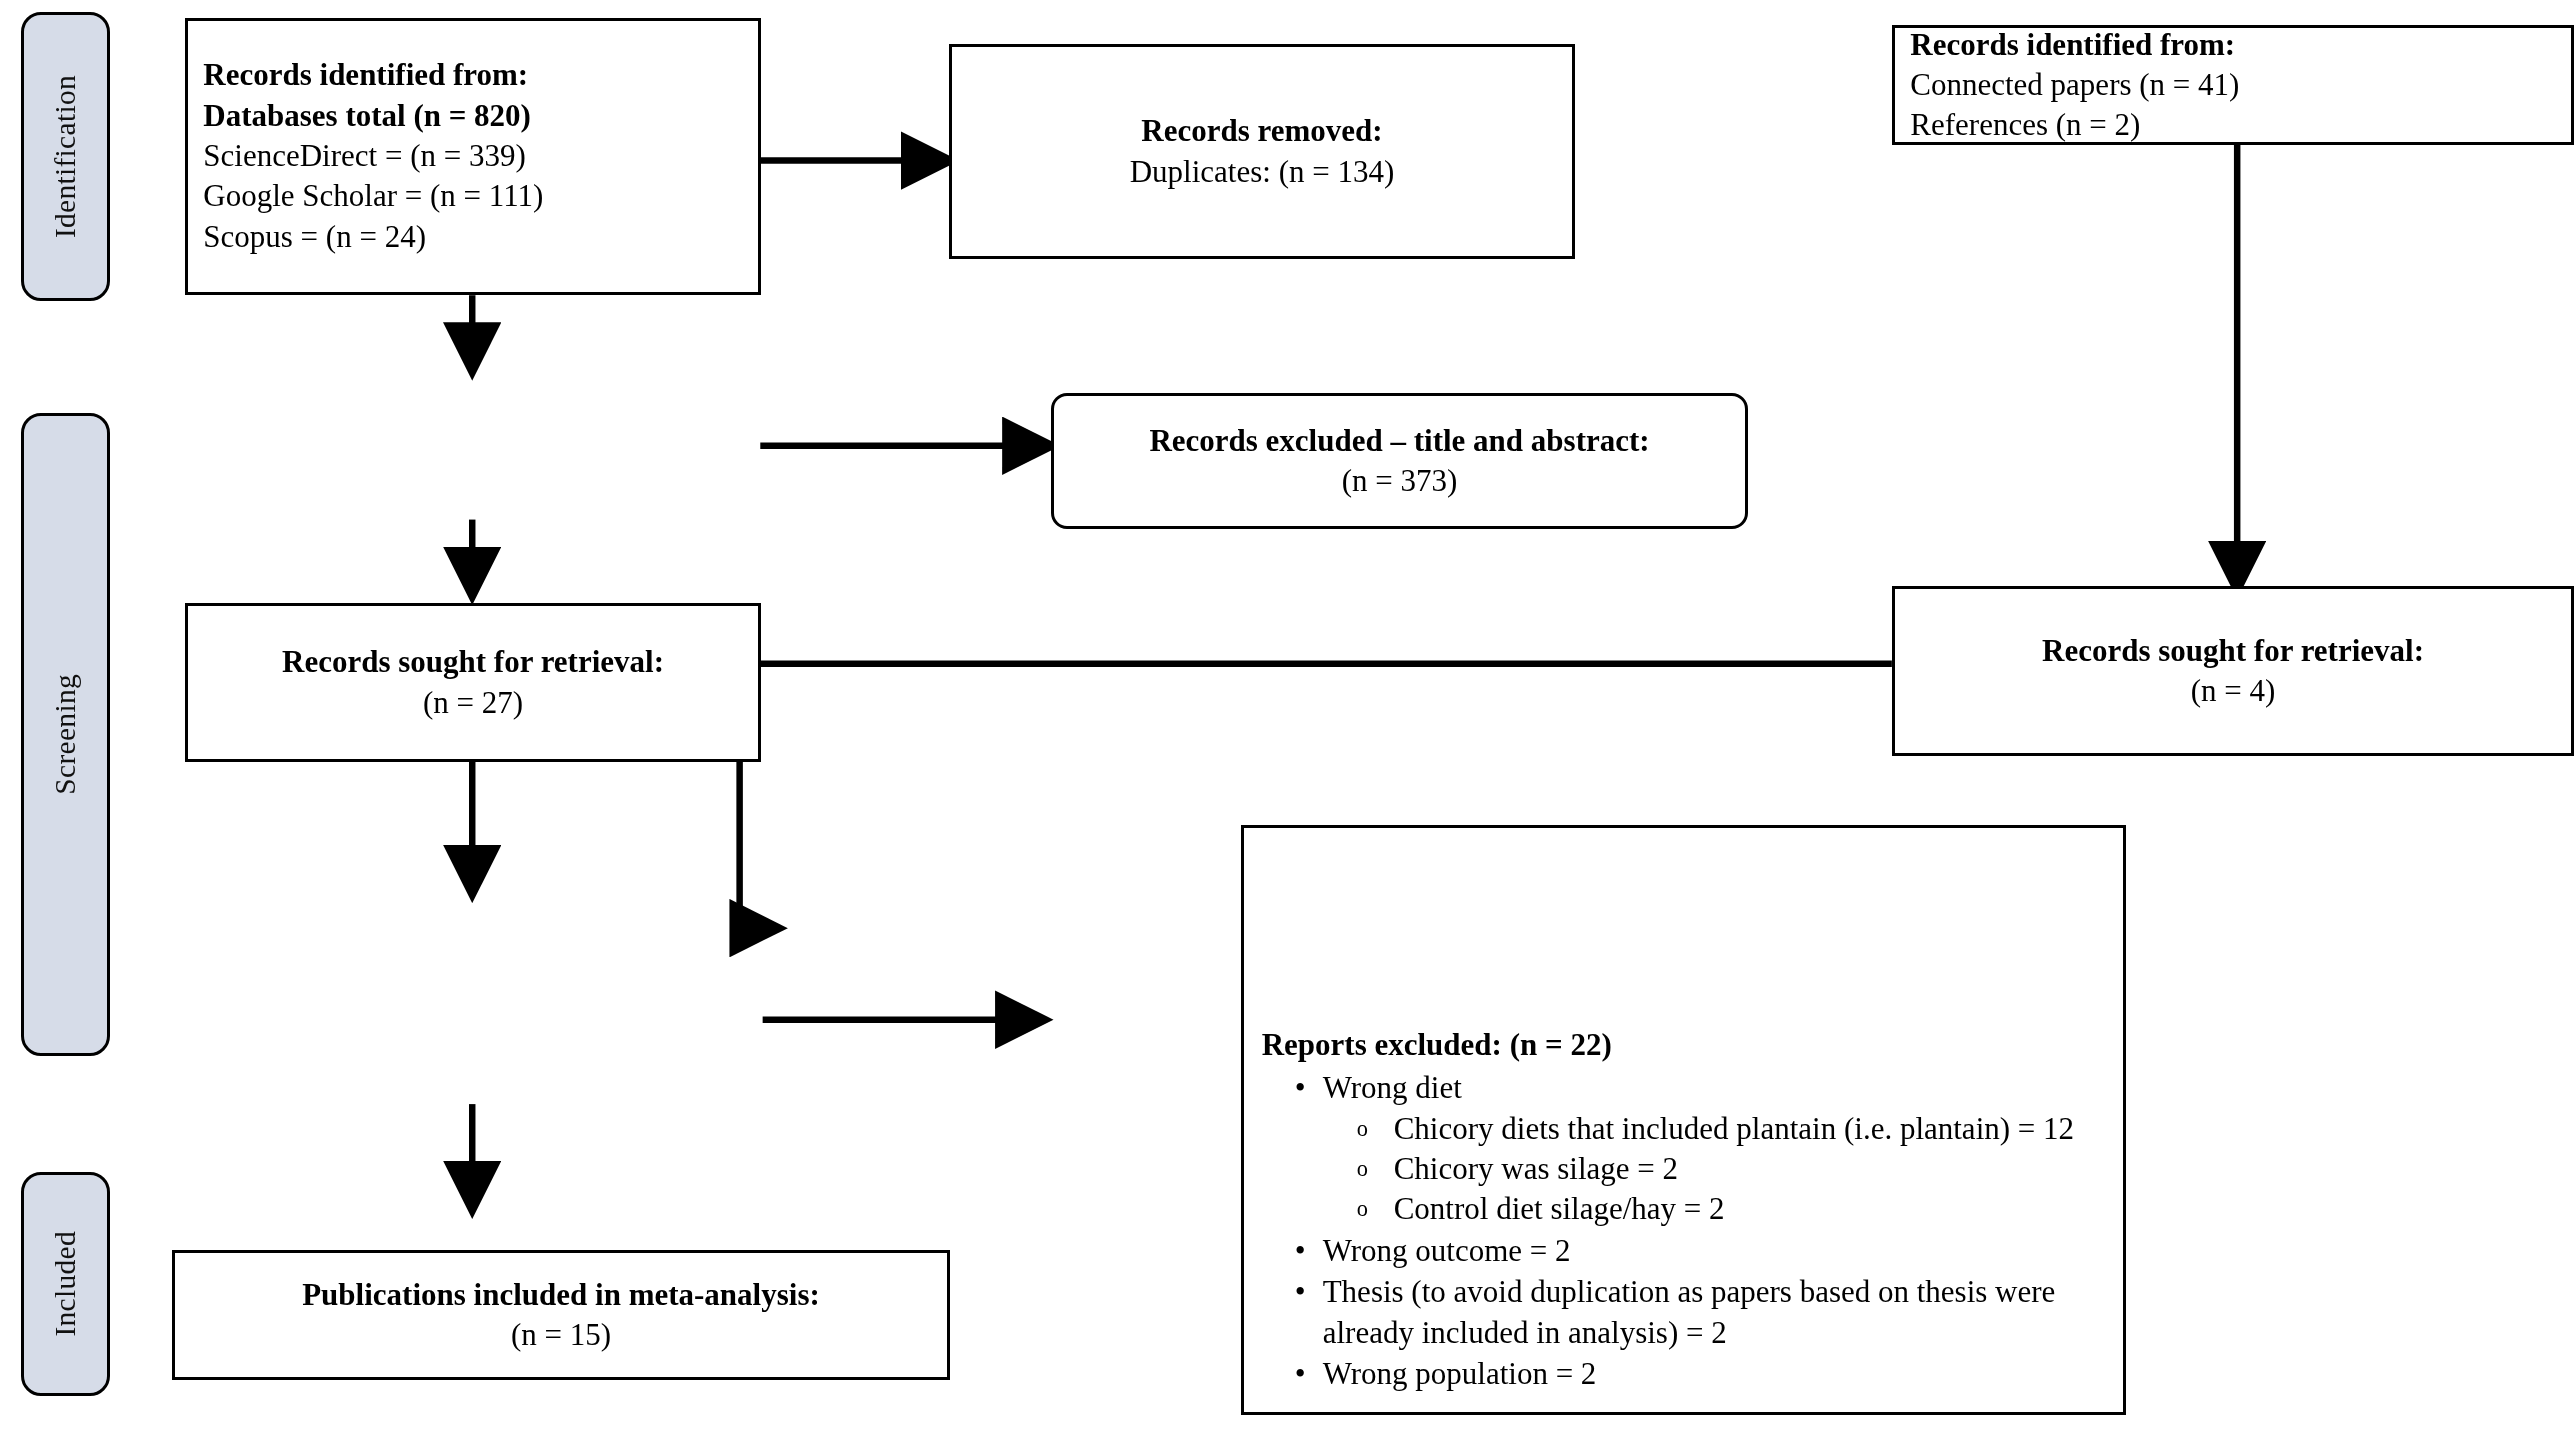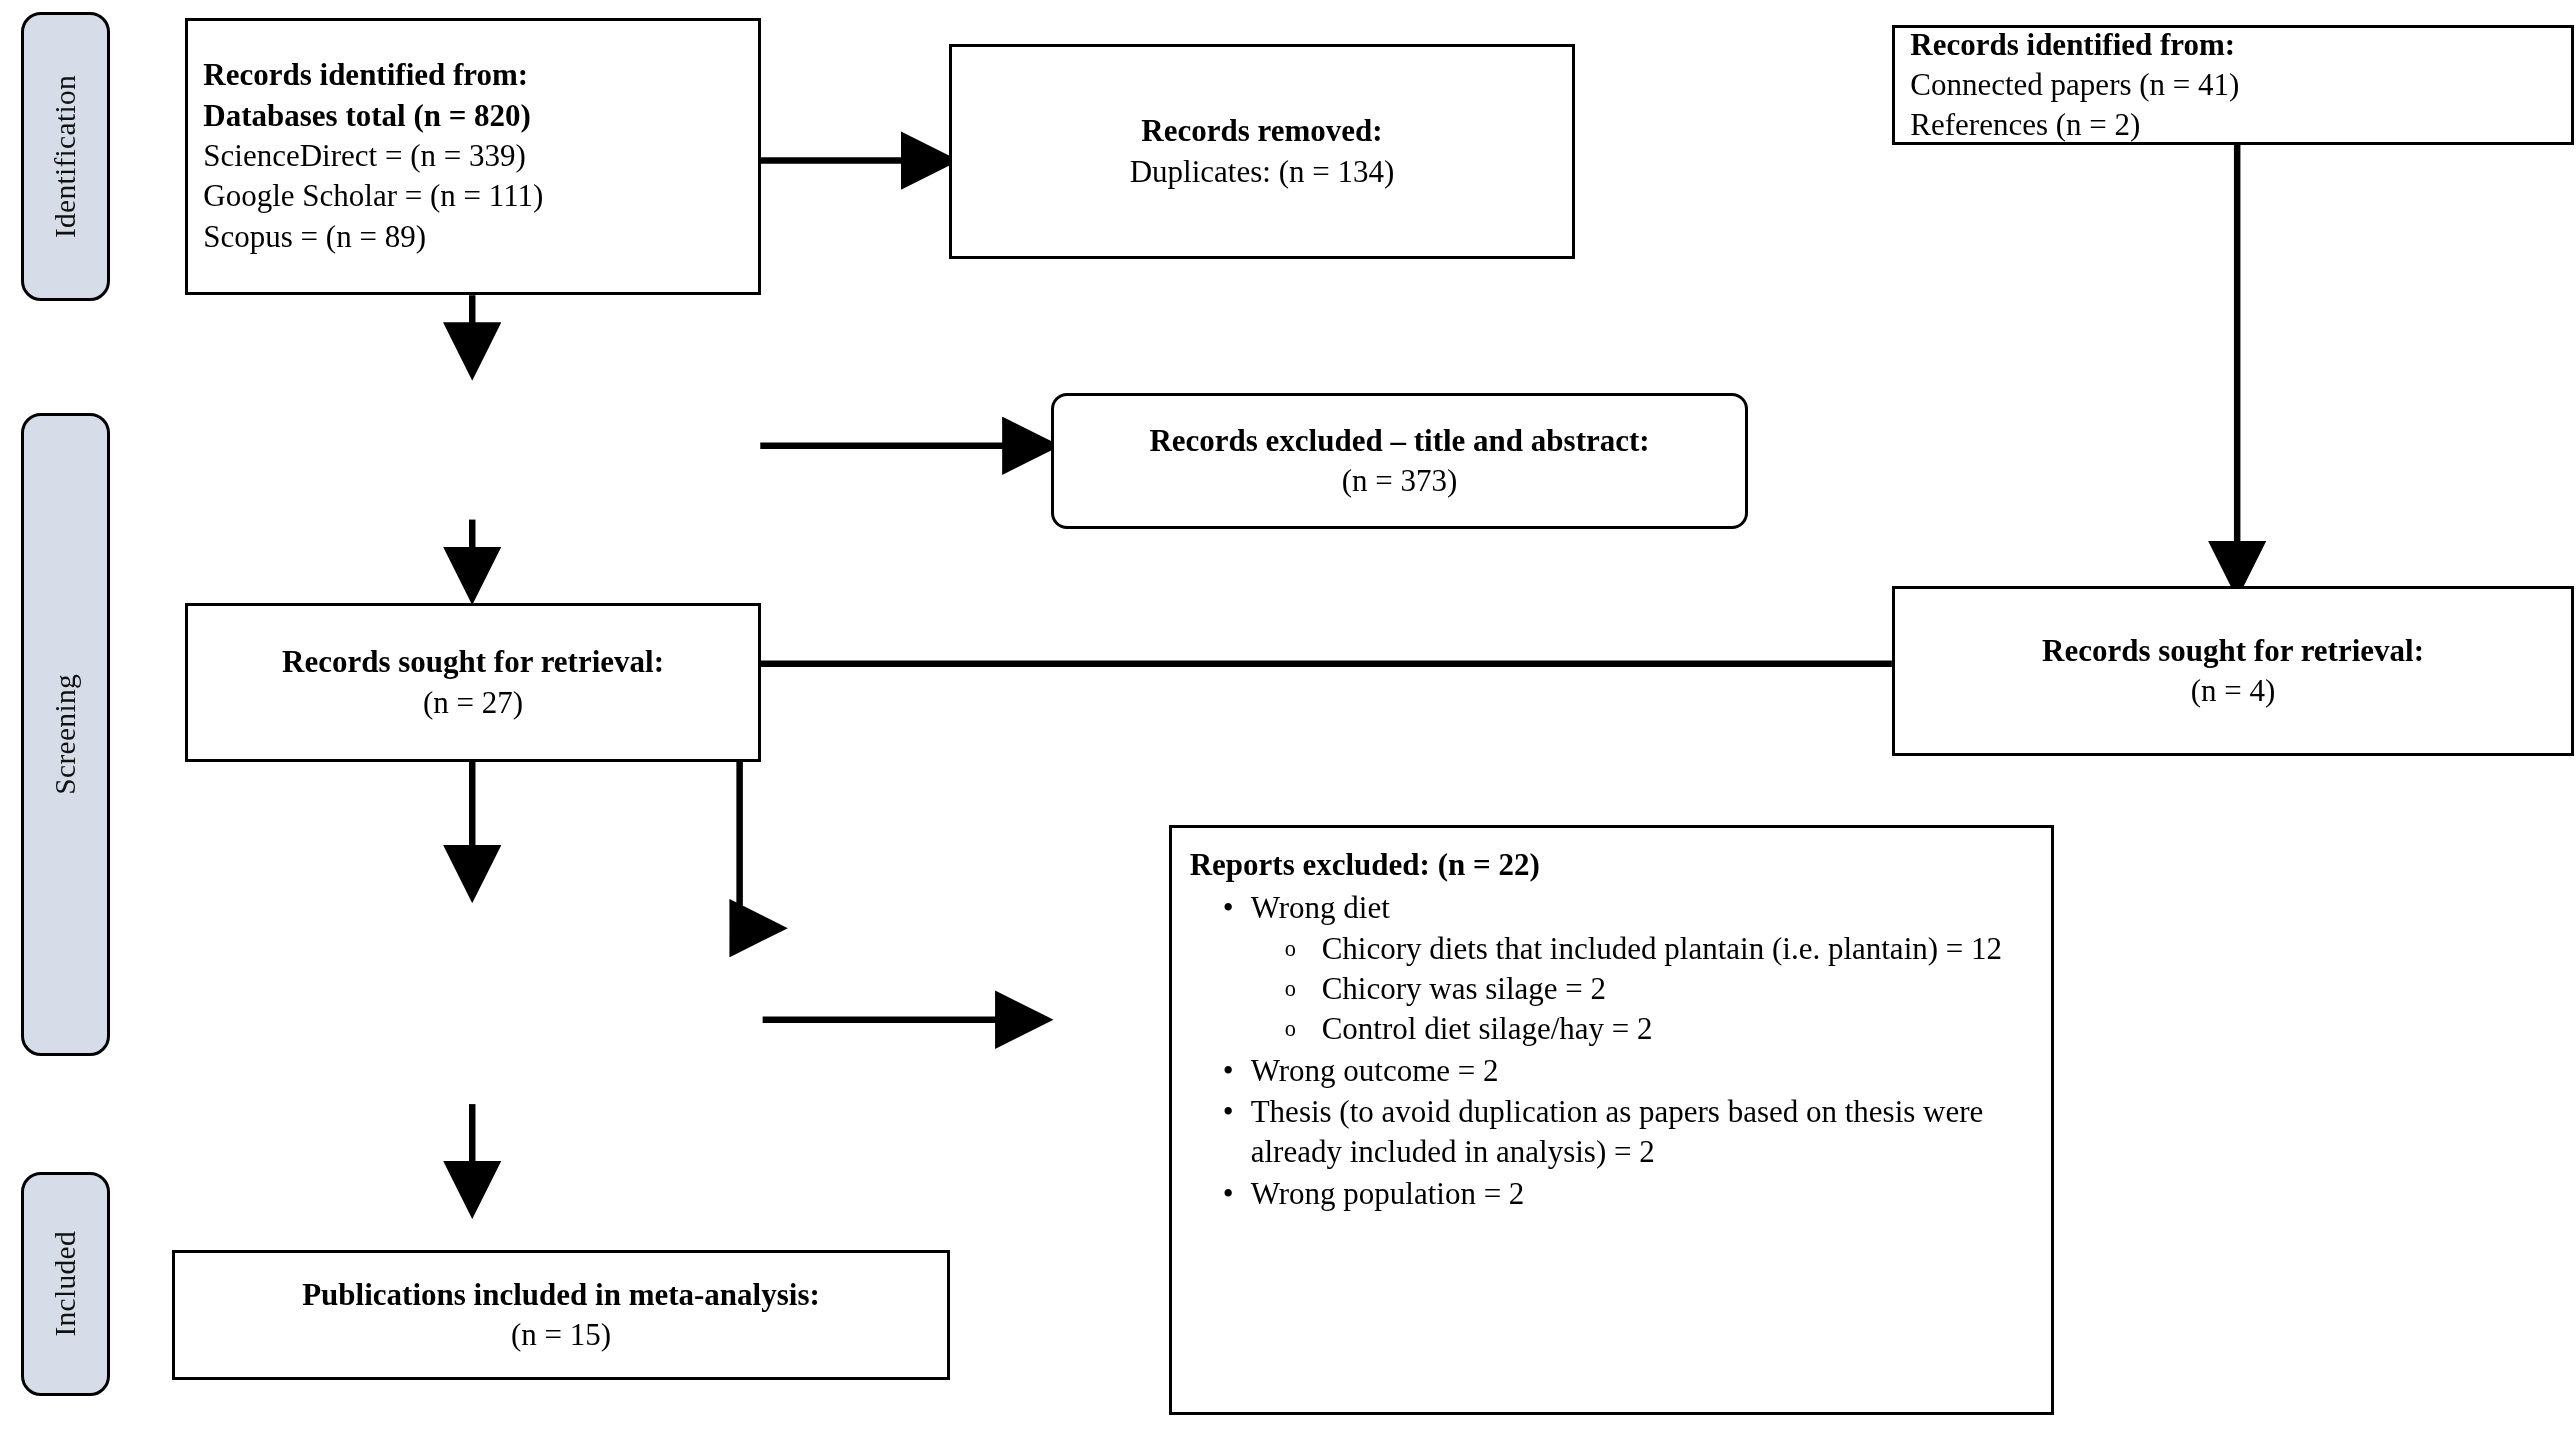--- a/index.html
+++ b/index.html
@@ -174,21 +174,21 @@
 
   <div class="phase-rail" style="left:21px; top:1172px; width:89px; height:224px;">
     <span class="rail-label">Included</span>
   </div>
 
   <div class="flow-box leftal" style="left:185px; top:17.7px; width:576px; height:277px;">
     <div class="line bold">Records identified from:</div>
     <div class="line bold">Databases total (n = 820)</div>
     <div class="line">ScienceDirect = (n = 339)</div>
     <div class="line">Google Scholar = (n = 111)</div>
-    <div class="line">Scopus = (n = 89)</div>
+    <div class="line">Scopus = (n = 24)</div>
   </div>
 
   <div class="flow-box center" style="left:949px; top:44px; width:626px; height:215px;">
     <div class="line bold">Records removed:</div>
     <div class="line">Duplicates: (n = 134)</div>
   </div>
 
   <div class="flow-box leftal" style="left:1892px; top:25px; width:682px; height:120px;">
     <div class="line bold">Records identified from:</div>
     <div class="line">Connected papers (n = 41)</div>
@@ -210,21 +210,21 @@
     <div class="line bold">Records sought for retrieval:</div>
     <div class="line">(n = 4)</div>
   </div>
 
 
   <div class="flow-box center" style="left:172px; top:1250px; width:778px; height:130px;">
     <div class="line bold">Publications included in meta-analysis:</div>
     <div class="line">(n = 15)</div>
   </div>
 
-  <div class="flow-box leftal" style="left:1169px; top:825px; width:885px; height:590px; padding:16.5px 17.7px; justify-content:flex-start;font-family:Liberation Serif, serif;">
+  <div class="flow-box leftal" style="left:1241px; top:825px; width:885px; height:590px; padding:16.5px 17.7px; justify-content:flex-end;font-family:Liberation Serif, serif;">
     <div class="rep-head">Reports excluded: (n = 22)</div>
 
     <ul class="lvl1">
       <li>
         <span class="bullet-disc">•</span>
         <span class="li-text">Wrong diet</span>
         <ul class="lvl2">
           <li>
             <span class="bullet-circ">o</span>
             <span class="li-text">Chicory diets that included plantain (i.e. plantain) = 12</span>

